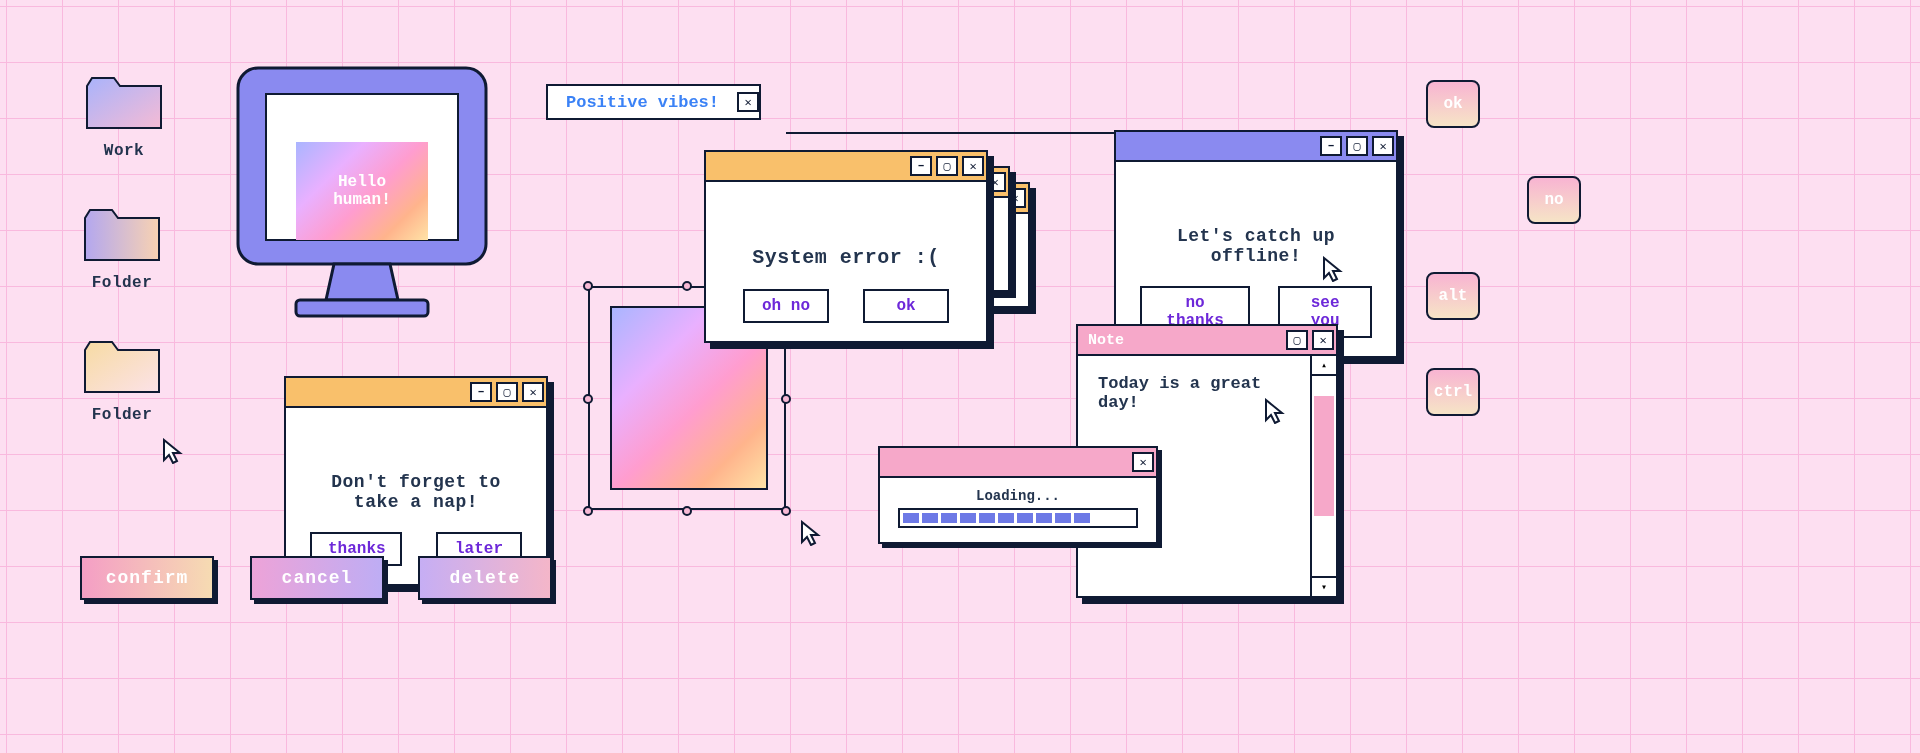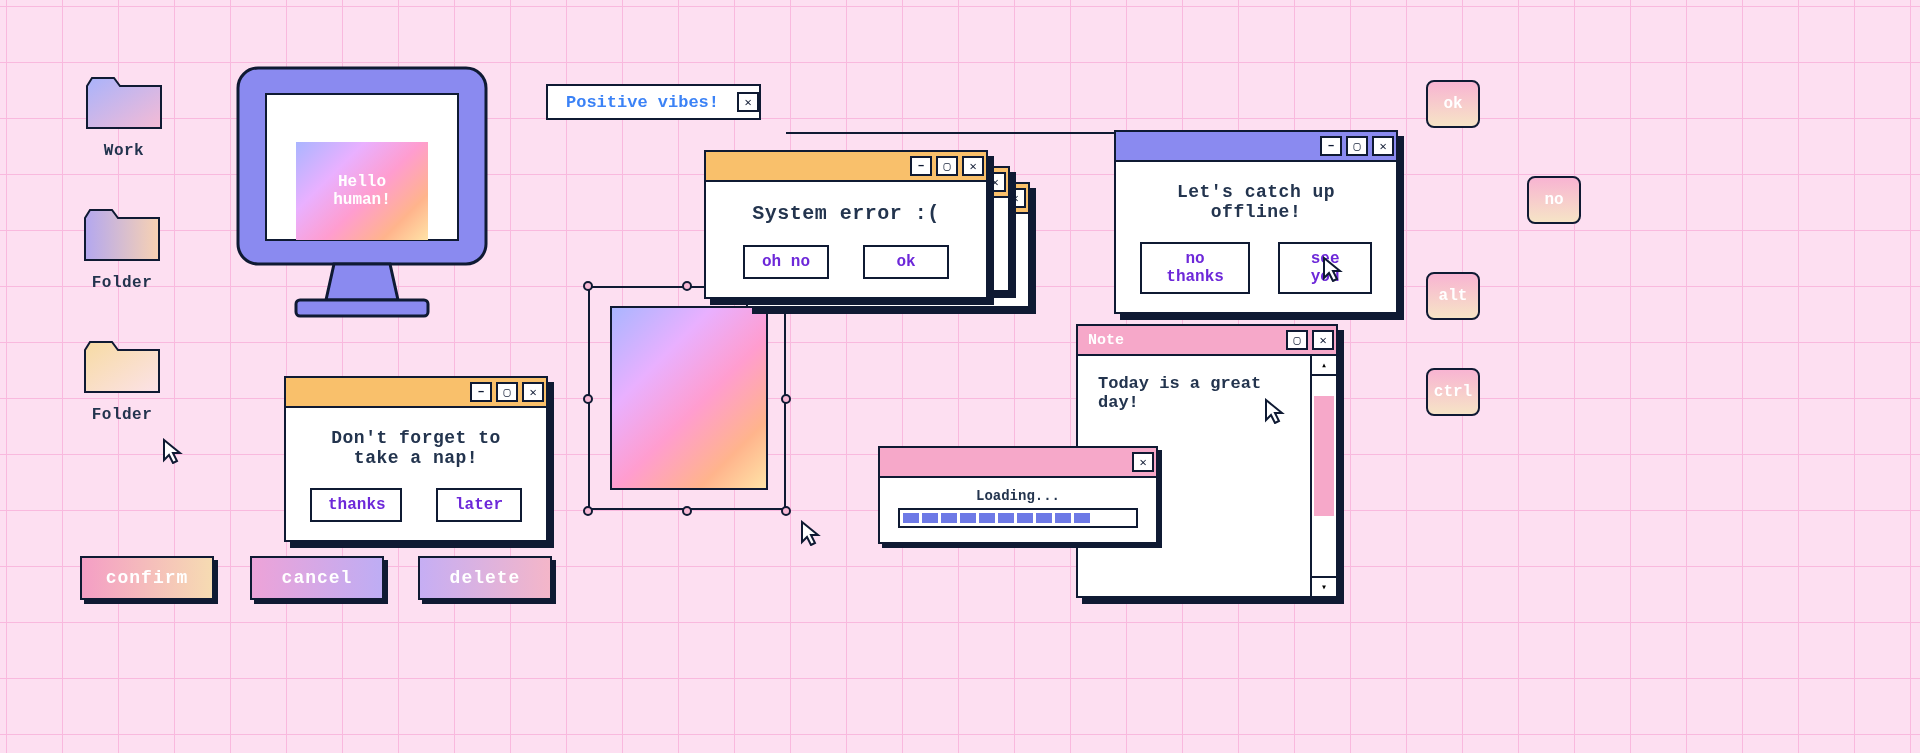--- a/index.html
+++ b/index.html
@@ -13,21 +13,21 @@
 .folder-wrap { display: flex; flex-direction: column; align-items: center; gap: 10px; cursor: pointer; }
 .folder-label { font-size: 16px; color: #23344e; letter-spacing: .5px; }
 .win { background: #fff; border: 2px solid #0f1a33; box-shadow: 6px 6px 0 #0f1a33; }
 .titlebar { display: flex; justify-content: flex-end; align-items: center; height: 30px; border-bottom: 2px solid #0f1a33; }
 .titlebar.blue { background: #8a8af0; }
 .titlebar.orange { background: #f9c06b; }
 .titlebar.pink { background: #f6a8c9; }
 .tb-btns { display: flex; margin-right: 2px; }
 .tb-btn { width: 22px; height: 20px; background: #fff; border: 2px solid #0f1a33; margin-left: 4px; display: flex; align-items: center; justify-content: center; font-size: 12px; cursor: pointer; color: #0f1a33; }
 .win-body { padding: 20px 24px 18px; text-align: center; color: #23344e; }
-.msg { font-size: 18px; letter-spacing: .5px; }
+.msg { font-size: 18px; letter-spacing: .5px; margin-top: 44px; }
 .btn-row { display: flex; justify-content: center; gap: 34px; margin-top: 20px; }
 .d-btn { min-width: 86px; padding: 6px 16px; background: #fff; border: 2px solid #0f1a33; font-size: 16px; color: #6d28d9; cursor: pointer; }
 .g-btn { width: 134px; height: 44px; border: 2px solid #0f1a33; color: #fff; font-size: 18px; letter-spacing: 1px; display: flex; align-items: center; justify-content: center; cursor: pointer; box-shadow: 4px 4px 0 #0f1a33; }
 .s-btn { width: 54px; height: 48px; border-radius: 8px; border: 2px solid #0f1a33; color: #fff; font-size: 16px; display: flex; align-items: center; justify-content: center; cursor: pointer; background: linear-gradient(180deg, #f8b4d2 0%, #f6e4c6 100%); }
 .cursor { pointer-events: none; }
 .gradient-img { border: 2px solid #0f1a33; background: linear-gradient(135deg, #aab5ff 0%, #e9b0ff 30%, #ff9dcf 55%, #ffb48c 80%, #ffe3a7 100%); }
 .sel-frame { border: 2px solid #0f1a33; }
 .sel-dot { width: 10px; height: 10px; border: 2px solid #0f1a33; border-radius: 50%; background: #f7b9d5; }
 .titlebar .title { flex: 1; font-size: 15px; color: #fff; padding-left: 10px; text-align: left; }
 .note-body { display: flex; height: 240px; }

